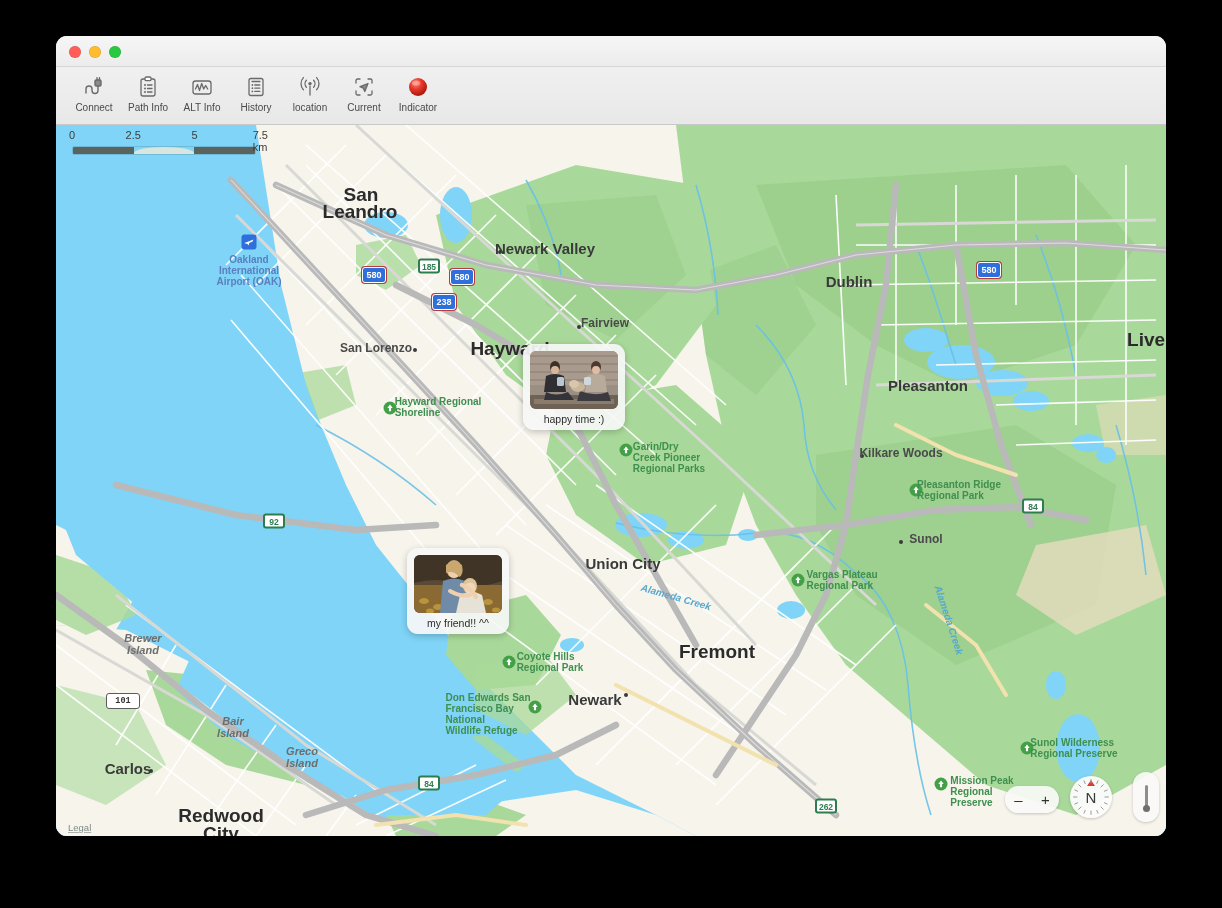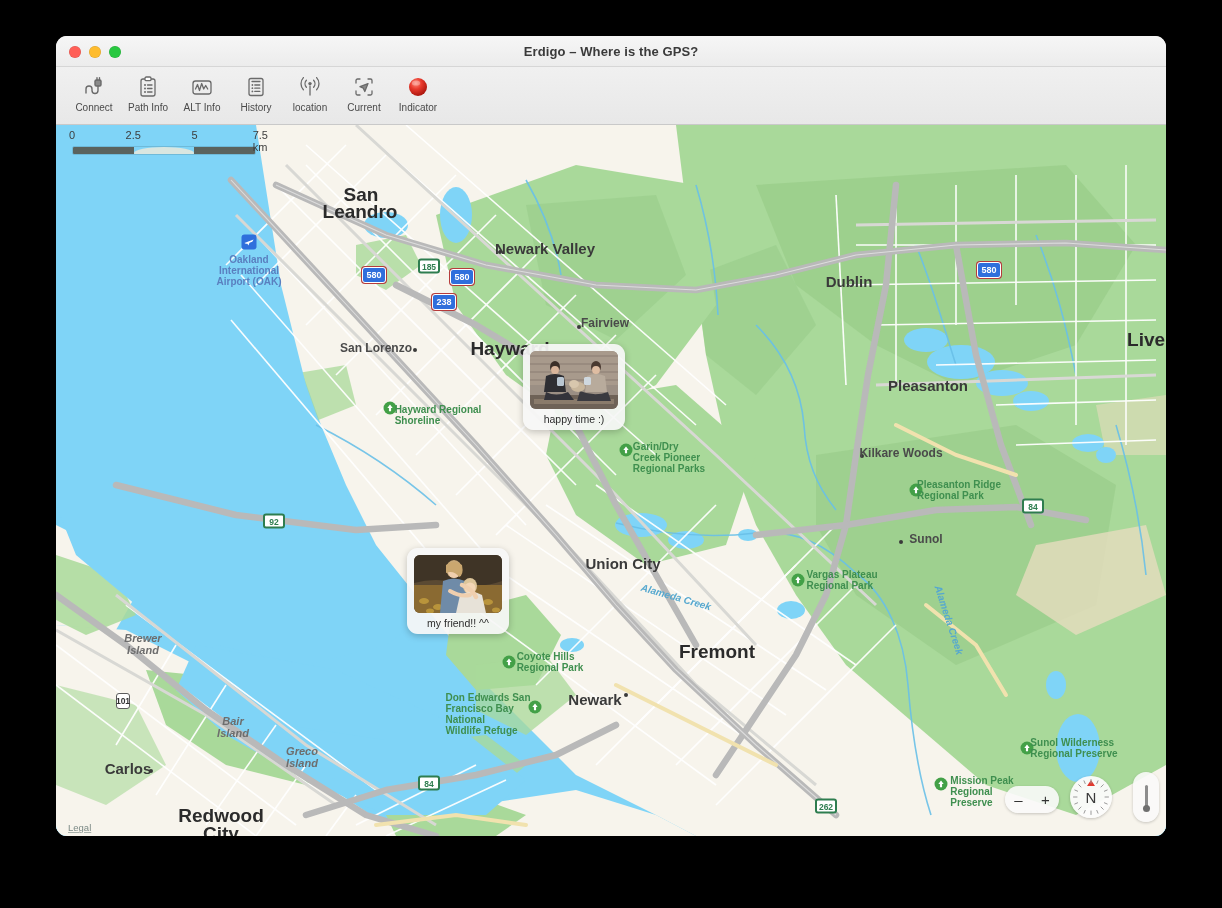--- a/index.html
+++ b/index.html
@@ -96,24 +96,24 @@
     display: flex; align-items: center; justify-content: center;
     font-size: 9px; font-weight: bold; color: #fff;
   }
   .shield-s {
     width: 22px; height: 15px; border-radius: 3px;
     background: #fff; border: 2px solid #2e7d4f;
     display: flex; align-items: center; justify-content: center;
     font-size: 8.5px; font-weight: bold; color: #2e7d4f;
   }
   .shield-u {
-    width: 14px; height: 16px; border-radius: 3px;
+    width: 34px; height: 16px; border-radius: 3px;
     background: #fff; border: 1.5px solid #5c5c5c;
     display: flex; align-items: center; justify-content: center;
-    font-size: 8.5px; font-weight: bold; color: #333;
+    font-size: 8.5px; font-weight: bold; color: #333; font-family: Liberation Mono, monospace;
   }
 
   
   .scalebar { position: absolute; left: 16px; top: 4px; width: 184px; }
   .scale-ticks { position: relative; height: 15px; }
   .scale-ticks span { position: absolute; font-size: 11px; color: #3d3d3d; transform: translateX(-50%); top: 0; }
   .scale-ticks span.unit { transform: translateX(-22%); }
   .scale-rail { margin-top: 2px; height: 9px; border-radius: 2px; overflow: hidden; display: flex; border: 1px solid rgba(0,0,0,.12); }
   .scale-seg { flex: 1 1 0; }
   .scale-seg.dark { background: #5a635e; }
@@ -178,21 +178,20 @@
 
 <div id="root">
   <div class="window">
 
     <div class="titlebar">
       <div class="traffic">
         <div class="light close"></div>
         <div class="light min"></div>
         <div class="light zoom"></div>
       </div>
-      <div class="win-title">Erdigo – Where is the GPS?</div>
     </div>
 
     <div class="toolbar">
 
       <div class="tbitem">
         <div class="tbicon">
           <svg width="24" height="24" viewBox="0 0 24 24" fill="none" stroke="#6a6a6a" stroke-width="1.4">
             <path d="M4 18v-4a3 3 0 0 1 6 0v1.5a3 3 0 0 0 6 0V11" stroke-linecap="round"></path>
             <rect x="13" y="5" width="6" height="6" rx="1.3" fill="#8a8a8a" stroke="#6a6a6a"></rect>
             <path d="M15 5V2.8M17.5 5V2.8" stroke-linecap="round"></path>
@@ -512,21 +511,21 @@
           </div>
           <div class="lbl place-it" style="left: 246px; top: 632px;">
             <div>Greco</div>
             <div>Island</div>
           </div>
           <div class="parkicon" style="left: 334px; top: 283px;">
             <svg viewBox="0 0 10 10">
               <path d="M5 1 L8 5 H6.2 L6.2 8.6 H3.8 L3.8 5 H2 Z" fill="#fff"></path>
             </svg>
           </div>
-          <div class="lbl park park-multi" style="left: 382px; top: 290px;">
+          <div class="lbl park park-multi" style="left: 382px; top: 282px;">
             <div>Hayward Regional</div>
             <div>Shoreline</div>
           </div>
           <div class="parkicon" style="left: 570px; top: 325px;">
             <svg viewBox="0 0 10 10">
               <path d="M5 1 L8 5 H6.2 L6.2 8.6 H3.8 L3.8 5 H2 Z" fill="#fff"></path>
             </svg>
           </div>
           <div class="lbl park park-multi" style="left: 613px; top: 332px;">
             <div>Garin/Dry</div>

